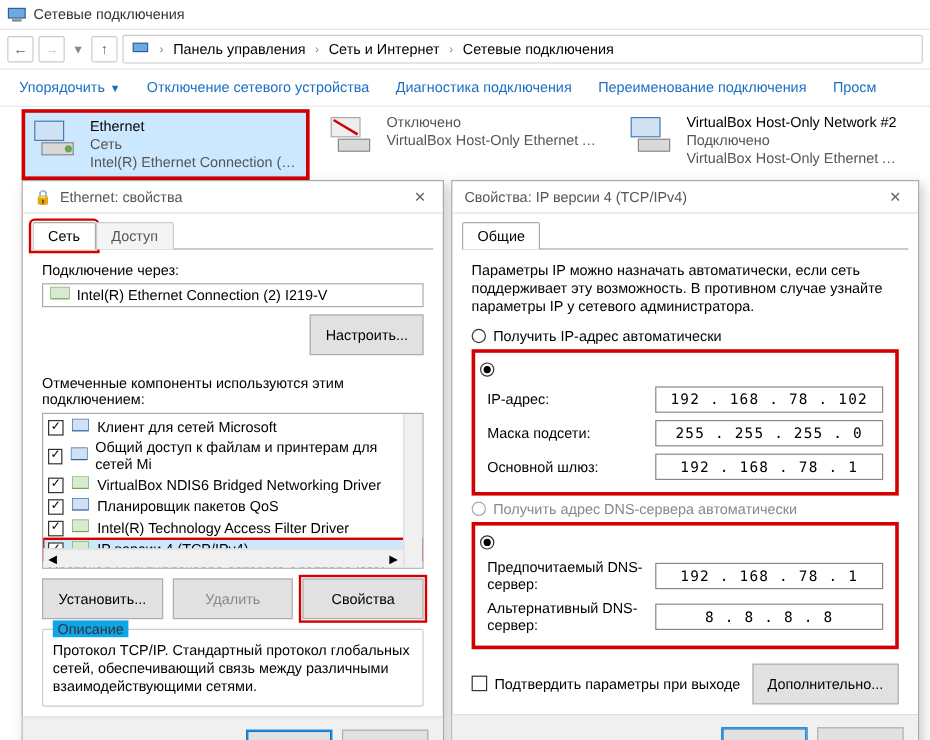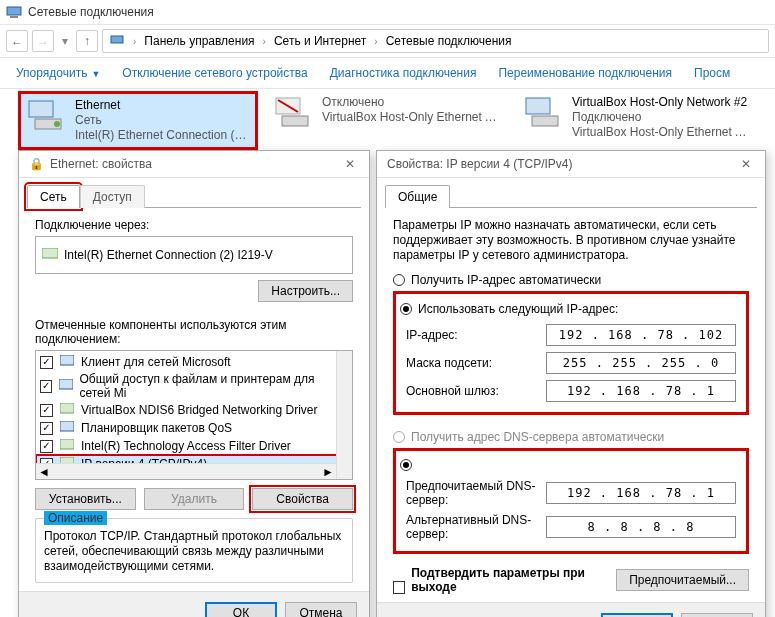--- a/index.html
+++ b/index.html
@@ -80,25 +80,25 @@
     border-radius:2px 2px 0 0; font-size:12px;
   }
   .tab.inactive { background:#f4f4f4; color:#555; border-color:#ccc; }
   .tab-body { border-top:1px solid #aaa; margin:0 8px; padding:10px 8px 8px 8px; }
 
   .net-tab.highlight { outline:2px solid #d40000; outline-offset:1px; }
 
   .lbl { color:#000; }
   .fieldbox {
     border:1px solid #aaa; background:#fff; padding:3px 6px;
-    display:flex; align-items:center; gap:6px; height:38px;
+    display:flex; align-items:center; gap:6px; height:20px;
   }
   .btn {
     background:#e1e1e1; border:1px solid #adadad; padding:2px 12px;
-    font-size:12px; height:22px; display:inline-flex; align-items:center;
+    font-size:12px; height:34px; display:inline-flex; align-items:center;
     justify-content:center; cursor:default;
   }
   .btn.def { border-color:#0078d7; box-shadow:0 0 0 1px #0078d7 inset; }
 
   .group {
     border:1px solid #ccc; border-radius:2px;
     padding:10px 8px 8px 8px; margin-top:8px; position:relative;
   }
   .group-title {
     position:absolute; top:-8px; left:8px; background:#0ea5e9;
@@ -139,21 +139,21 @@
     font-family: Consolas, monospace; font-size:12px;
   }
 
   .redbox { border:3px solid #d40000; padding:4px 4px 6px 4px; margin-top:4px; }
   .redbtn { outline:2px solid #d40000; outline-offset:1px; }
 
   .dlg-footer {
     display:flex; justify-content:flex-end; gap:8px;
     padding:10px 12px; background:#f0f0f0; border-top:1px solid #ddd;
   }
-  .checkline { display:flex; align-items:flex-end; gap:6px;font-weight:bold; }
+  .checkline { display:flex; align-items:flex-start; gap:6px; }
   .disabled { color:#888; }
 </style>
 </head>
 <body>
 
 <div class="titlebar">
   <span class="win-icon">
     <svg width="16" height="16">
         <rect x="1" y="3" width="14" height="8" fill="#6fa8dc" stroke="#2a5f9e"></rect>
         <rect x="4" y="12" width="8" height="2" fill="#888"></rect>
@@ -353,33 +353,32 @@
     <div style="line-height:15px">Параметры IP можно назначать автоматически, если сеть поддерживает эту возможность. В противном случае узнайте параметры IP у сетевого администратора.</div>
 
     <div class="radio-row" style="margin-top:10px">
       <span class="radio"></span>
       <span>Получить IP-адрес автоматически</span>
     </div>
 
     <div class="redbox">
       <div class="radio-row">
         <span class="radio sel"></span>
-        <span>Использовать следующий IP-адрес:</span>
       </div>
       <div class="ipgrid">
         <span>IP-адрес:</span>
         <div class="ipbox">192 . 168 .  78 . 102</div>
         <span>Маска подсети:</span>
         <div class="ipbox">255 . 255 . 255 .   0</div>
         <span>Основной шлюз:</span>
         <div class="ipbox">192 . 168 .  78 .   1</div>
       </div>
     </div>
 
-    <div class="radio-row disabled" style="margin-top:15px">
+    <div class="radio-row disabled" style="margin-top:4px">
       <span class="radio" style="border-color:#aaa"></span>
       <span>Получить адрес DNS-сервера автоматически</span>
     </div>
 
     <div class="redbox">
       <div class="radio-row">
         <span class="radio sel"></span>
       </div>
       <div class="ipgrid">
         <span>Предпочитаемый DNS-сервер:</span>
@@ -387,20 +386,20 @@
         <span>Альтернативный DNS-сервер:</span>
         <div class="ipbox">  8 .   8 .   8 .   8</div>
       </div>
     </div>
 
     <div style="display:flex;justify-content:space-between;align-items:center;margin-top:12px">
       <div class="checkline">
         <span class="chk"></span>
         <span>Подтвердить параметры при выходе</span>
       </div>
-      <span class="btn">Предпочитаемый...</span>
+      <span class="btn">Дополнительно...</span>
     </div>
   </div>
   <div class="dlg-footer">
     <span class="btn def" style="width:72px">ОК</span>
     <span class="btn" style="width:72px">Отмена</span>
   </div>
 </div>
 
 </body></html>

